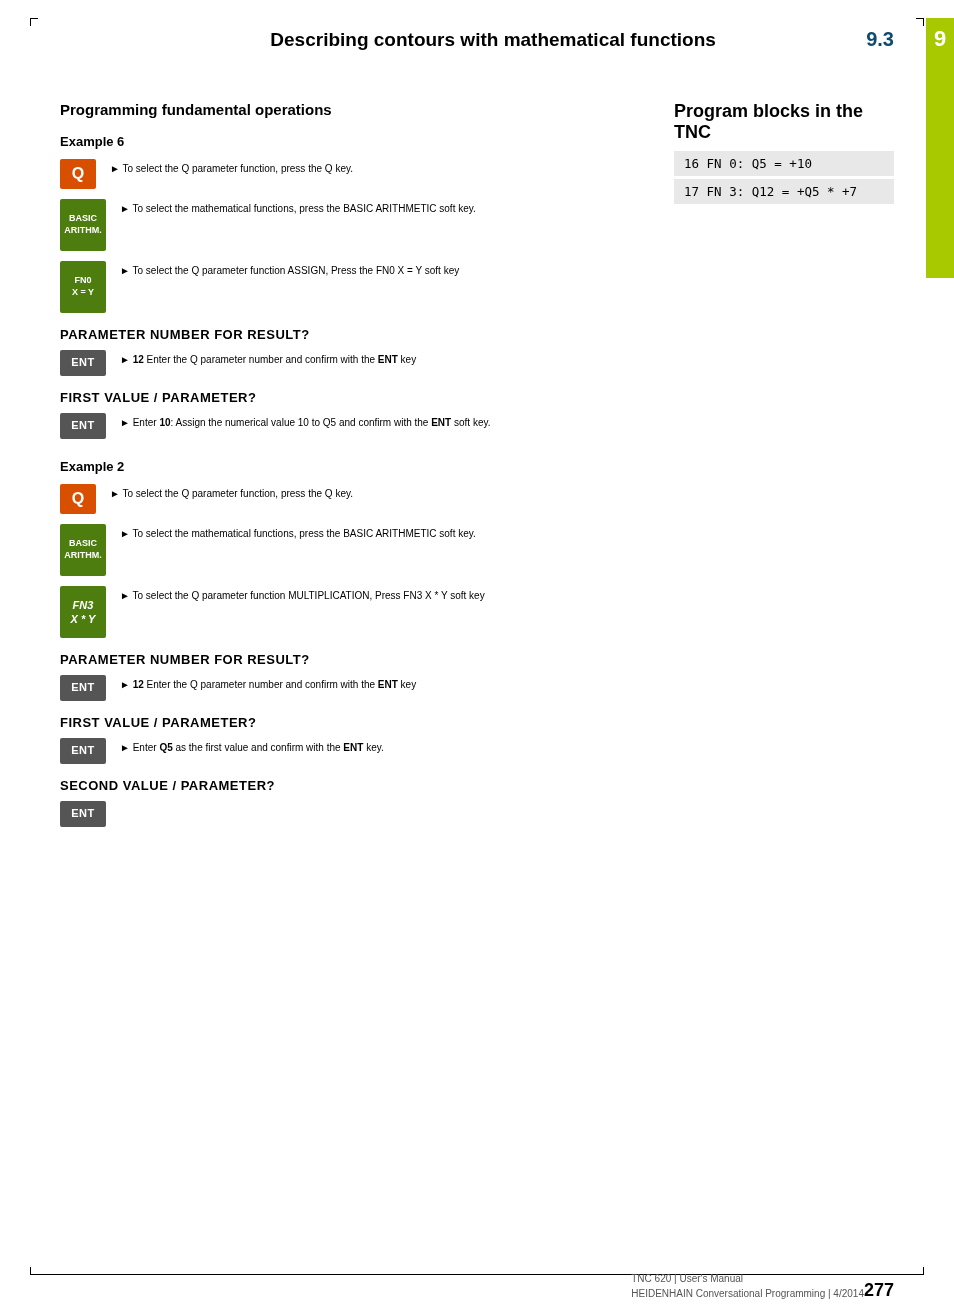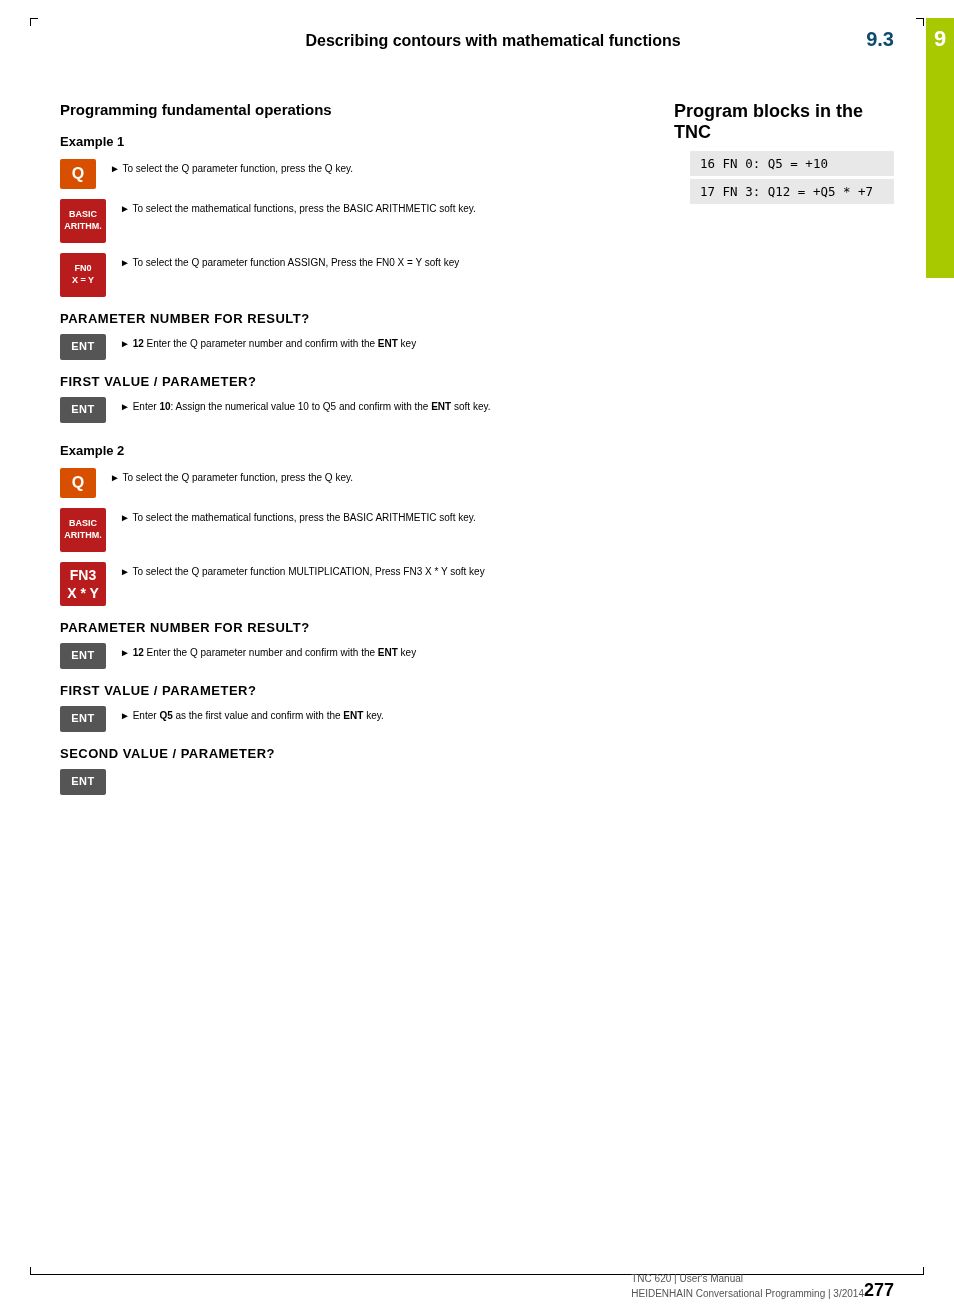--- a/index.html
+++ b/index.html
@@ -42,21 +42,21 @@
 
     
     .header {
       padding: 28px 60px 0 60px;
       display: flex;
       justify-content: space-between;
       align-items: baseline;
     }
 
     .page-title {
-      font-size: 16px;
+      font-size: 19px;
       font-weight: bold;
       color: #000;
       flex: 1;
       text-align: center;
     }
 
     .section-number {
       font-size: 20px;
       font-weight: bold;
       color: #0c4a6e;
@@ -97,22 +97,22 @@
     .step-row {
       display: flex;
       align-items: flex-start;
       margin-bottom: 10px;
       gap: 14px;
     }
 
     .key-btn {
       flex-shrink: 0;
       width: 46px;
-      height: 44px;
-      background: #b91c1c;
+      height: 52px;
+      background: #4d7c0f;
       color: #fff;
       display: flex;
       align-items: center;
       justify-content: center;
       font-size: 11px;
       font-weight: bold;
       border-radius: 2px;
       line-height: 1.2;
       text-align: center;
     }
@@ -158,21 +158,20 @@
       margin-bottom: 8px;
     }
 
     .program-block {
       background: #e8e8e8;
       padding: 5px 10px;
       font-size: 12.5px;
       font-family: monospace;
       margin-bottom: 3px;
       border: none;
-      margin-left: 16px;
     }
 
     .program-block:first-of-type {
       margin-top: 0;
     }
 
     
     .bottom-border {
       position: absolute;
       bottom: 40px;
@@ -268,21 +267,21 @@
     <div class="page-title">Describing contours with mathematical functions</div>
     <div class="section-number">9.3</div>
   </div>
 
   <div class="main-content">
 
     <div class="left-column">
 
       <div class="section-heading">Programming fundamental operations</div>
 
-      <div class="example-label">Example 1</div>
+      <div class="example-label">Example 6</div>
 
       <div class="step-row">
         <div class="key-btn q-key">Q</div>
         <div class="step-text">
           <span>►</span>
           To select the Q parameter function, press the Q key.
         </div>
       </div>
 
       <div class="step-row">
@@ -333,21 +332,21 @@
 
       <div class="step-row">
         <div class="key-btn" style="font-size:9px;line-height:1.3;">BASIC<br>ARITHM.</div>
         <div class="step-text">
           <span>►</span>
           To select the mathematical functions, press the BASIC ARITHMETIC soft key.
         </div>
       </div>
 
       <div class="step-row">
-        <div class="key-btn" style="font-size:14px;line-height:1.3;">FN3<br>X * Y</div>
+        <div class="key-btn" style="font-size:11px;line-height:1.3;font-style:italic;">FN3<br>X * Y</div>
         <div class="step-text">
           <span>►</span>
           To select the Q parameter function MULTIPLICATION, Press FN3 X * Y soft key
         </div>
       </div>
 
       <div class="subsection-label">PARAMETER NUMBER FOR RESULT?</div>
       <div class="step-row">
         <div class="key-btn ent-key">ENT</div>
         <div class="step-text">
@@ -378,18 +377,18 @@
       <div class="program-block">17 FN 3: Q12 = +Q5 * +7</div>
     </div>
 
   </div>
 
   <div class="bottom-border"></div>
 
   <div class="footer">
     <div class="footer-left">
       <div>TNC 620 | User's Manual</div>
-      <div>HEIDENHAIN Conversational Programming | 3/2014</div>
+      <div>HEIDENHAIN Conversational Programming | 4/2014</div>
     </div>
     <div class="footer-right">277</div>
   </div>
 
 </div>
 
 </body></html>

